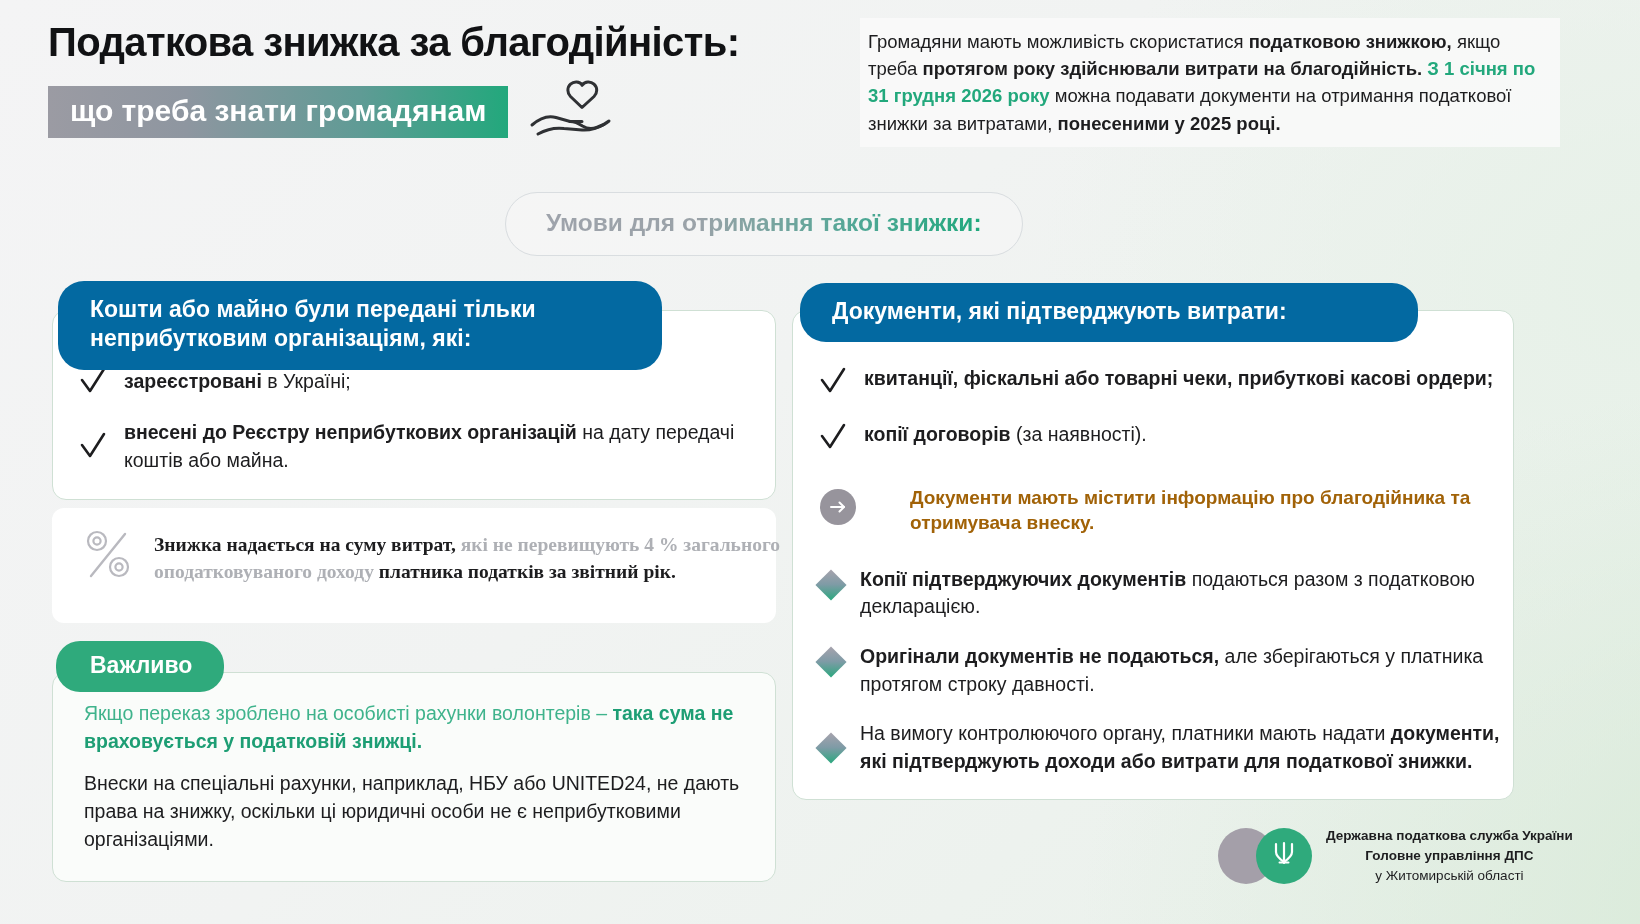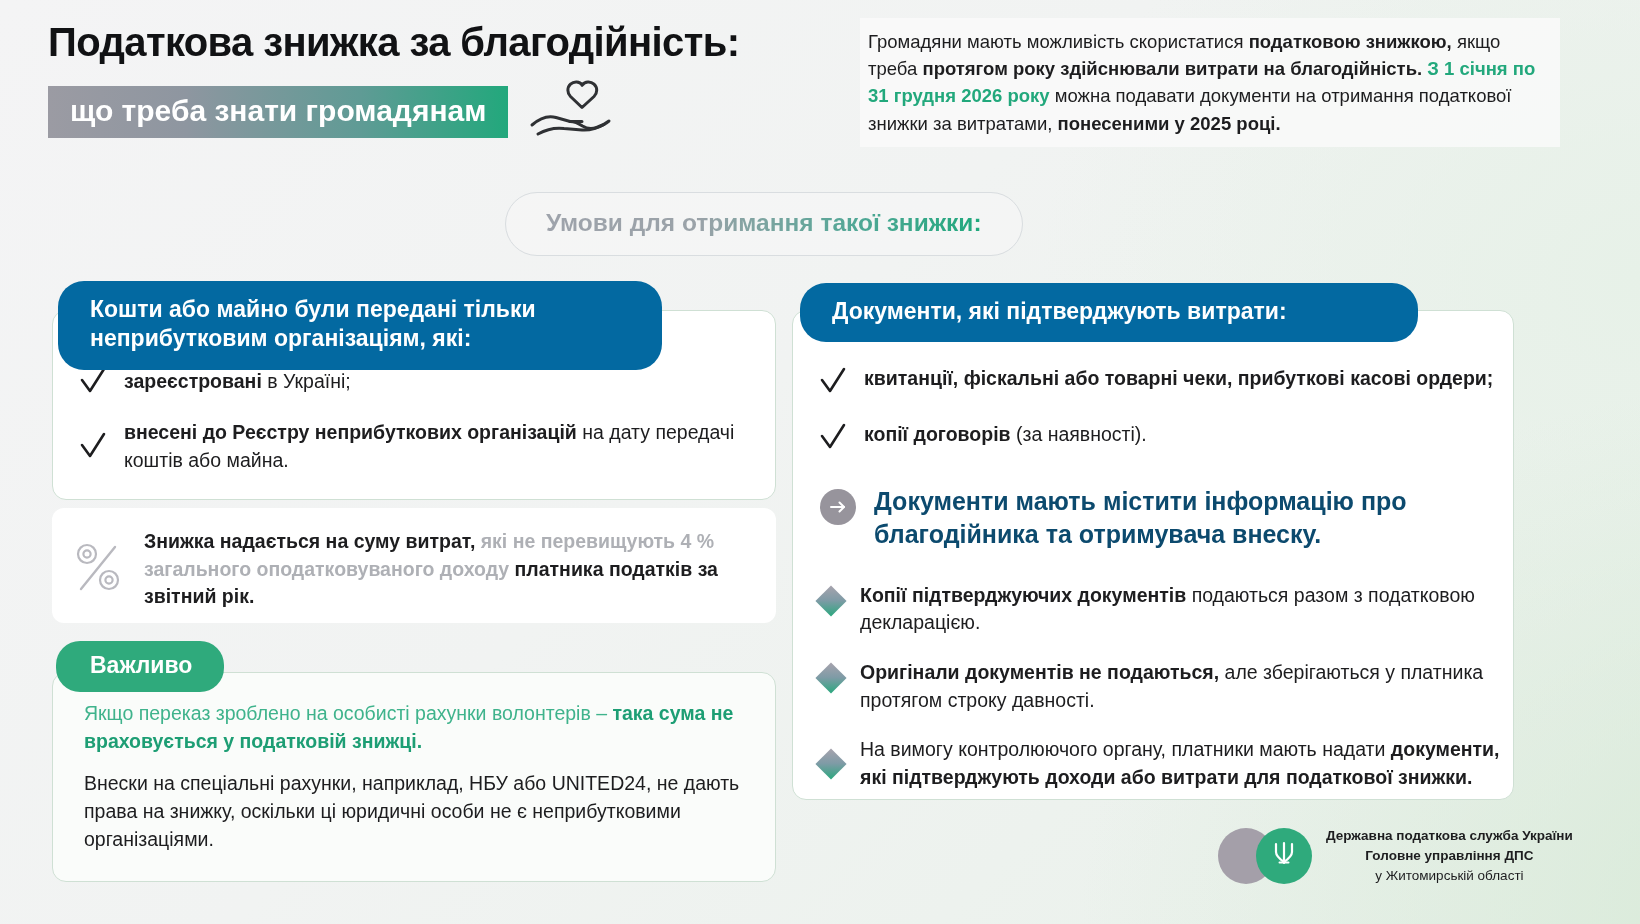--- a/index.html
+++ b/index.html
@@ -122,21 +122,21 @@
     width: 26px;
     margin-top: 2px;
   }
   .check-text { font-size: 19.5px; line-height: 1.42; color: #1d1d1f; }
   .check-text b { font-weight: bold; }
 
   #left-card-percent {
     left: 52px; top: 508px; width: 724px; height: 115px;
     border: none; border-radius: 12px;
   }
-  .percent-row { position: absolute; left: 74px; top: 526px; width: 700px; display: flex; gap: 22px; align-items: center; }
+  .percent-row { position: absolute; left: 84px; top: 526px; width: 700px; display: flex; gap: 22px; align-items: flex-end; font-family: Liberation Serif, serif; }
   .percent-text { font-size: 19.5px; line-height: 1.42; padding-top: 2px; }
   .percent-text b { font-weight: bold; color: #1d1d1f; }
   .percent-text .muted { color: #aeb0b5; font-weight: bold; }
 
   #left-card-important {
     left: 52px; top: 672px; width: 724px; height: 210px;
     background: #fafcfa;
   }
   #important-badge {
     position: absolute;
@@ -164,21 +164,21 @@
   .doc-text b { font-weight: bold; }
 
   .arrow-badge {
     flex: 0 0 auto;
     width: 36px; height: 36px;
     border-radius: 50%;
     background: #97949c;
     display: flex; align-items: center; justify-content: center;
     margin-top: 4px;
   }
-  .doc-text-gray { font-size: 25px; line-height: 1.33; color: #0c4a6e; font-weight: bold; }
+  .doc-text-gray { font-size: 19px; line-height: 1.33; color: #a16207; font-weight: bold; margin-left: 36px; }
 
   .diamond {
     flex: 0 0 auto;
     width: 22px; height: 22px;
     margin-top: 8px;
     transform: rotate(45deg);
     background: linear-gradient(135deg, #a7a3ad 0%, #7f9ba6 48%, #2aa87e 100%);
   }
 
   

